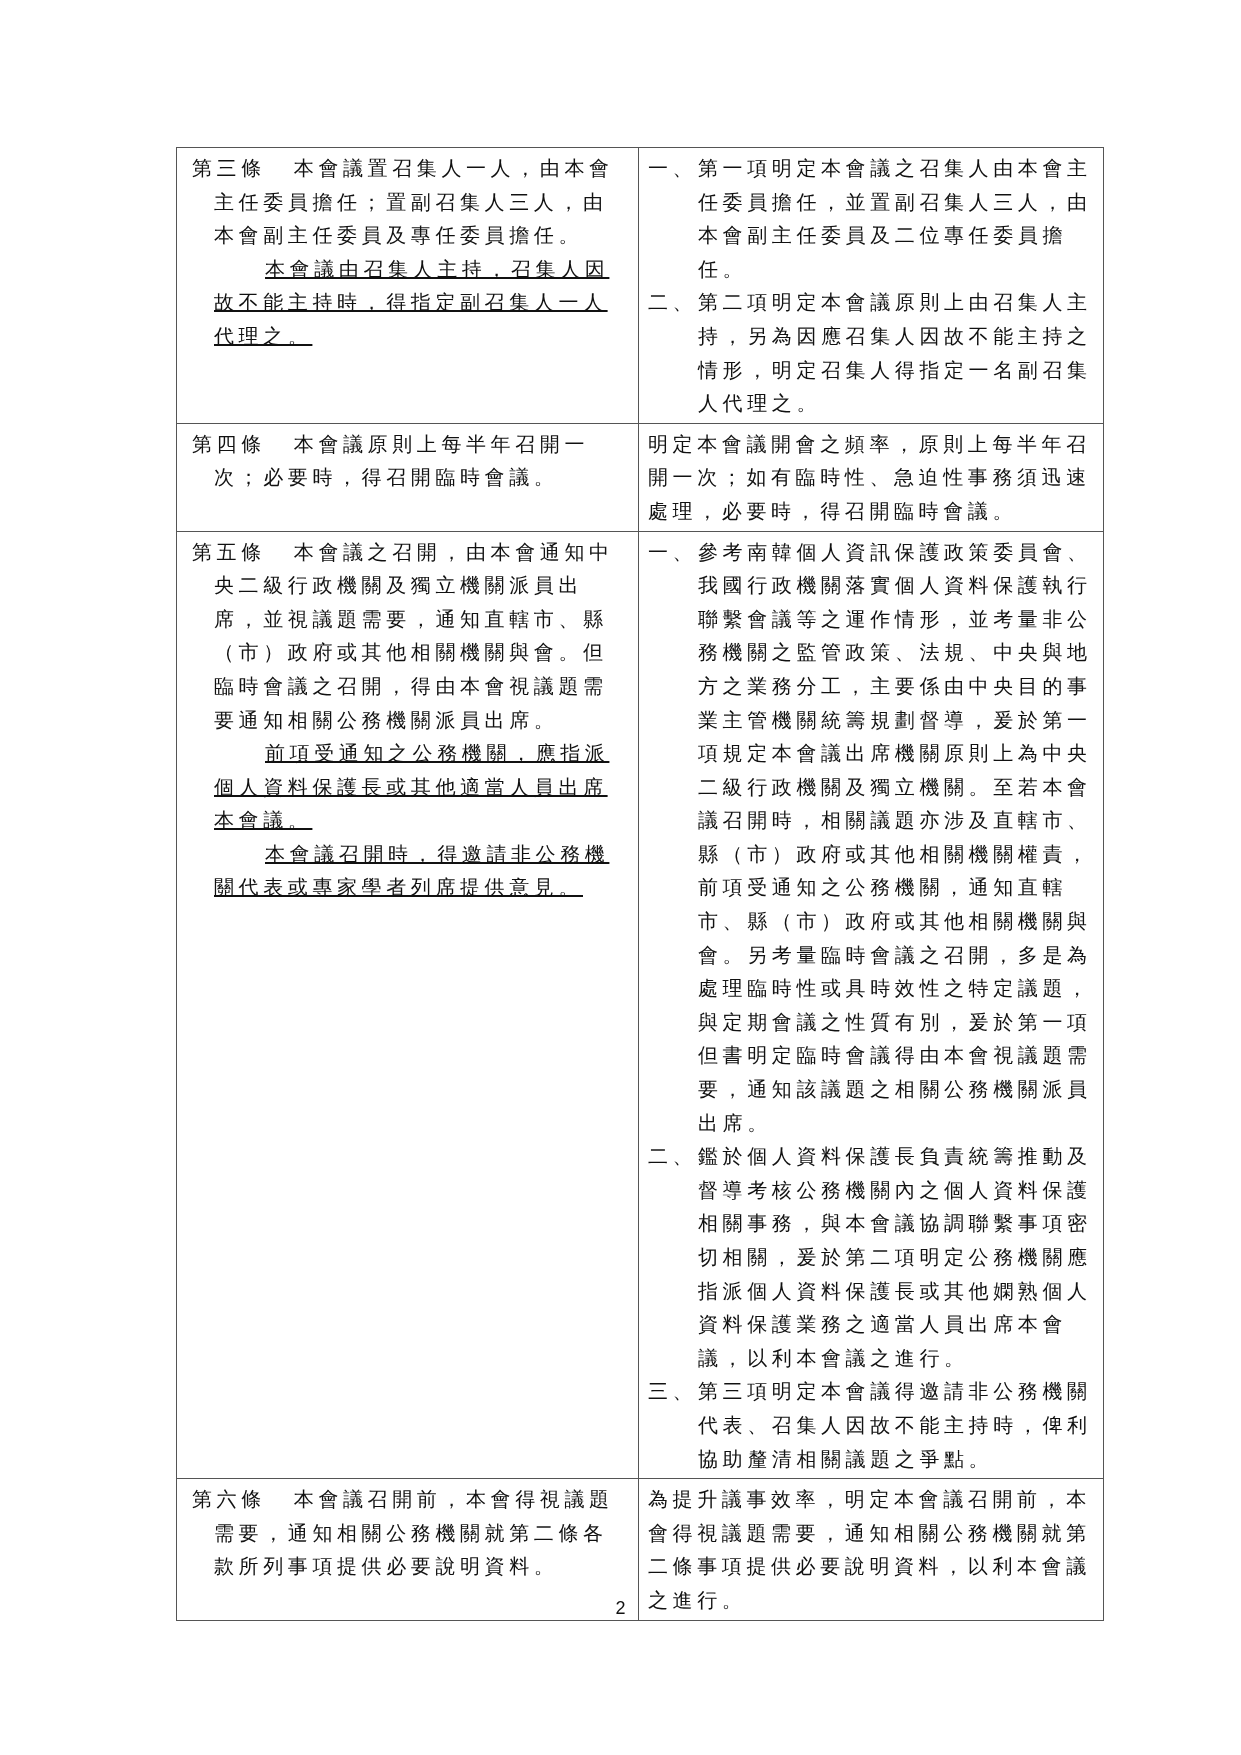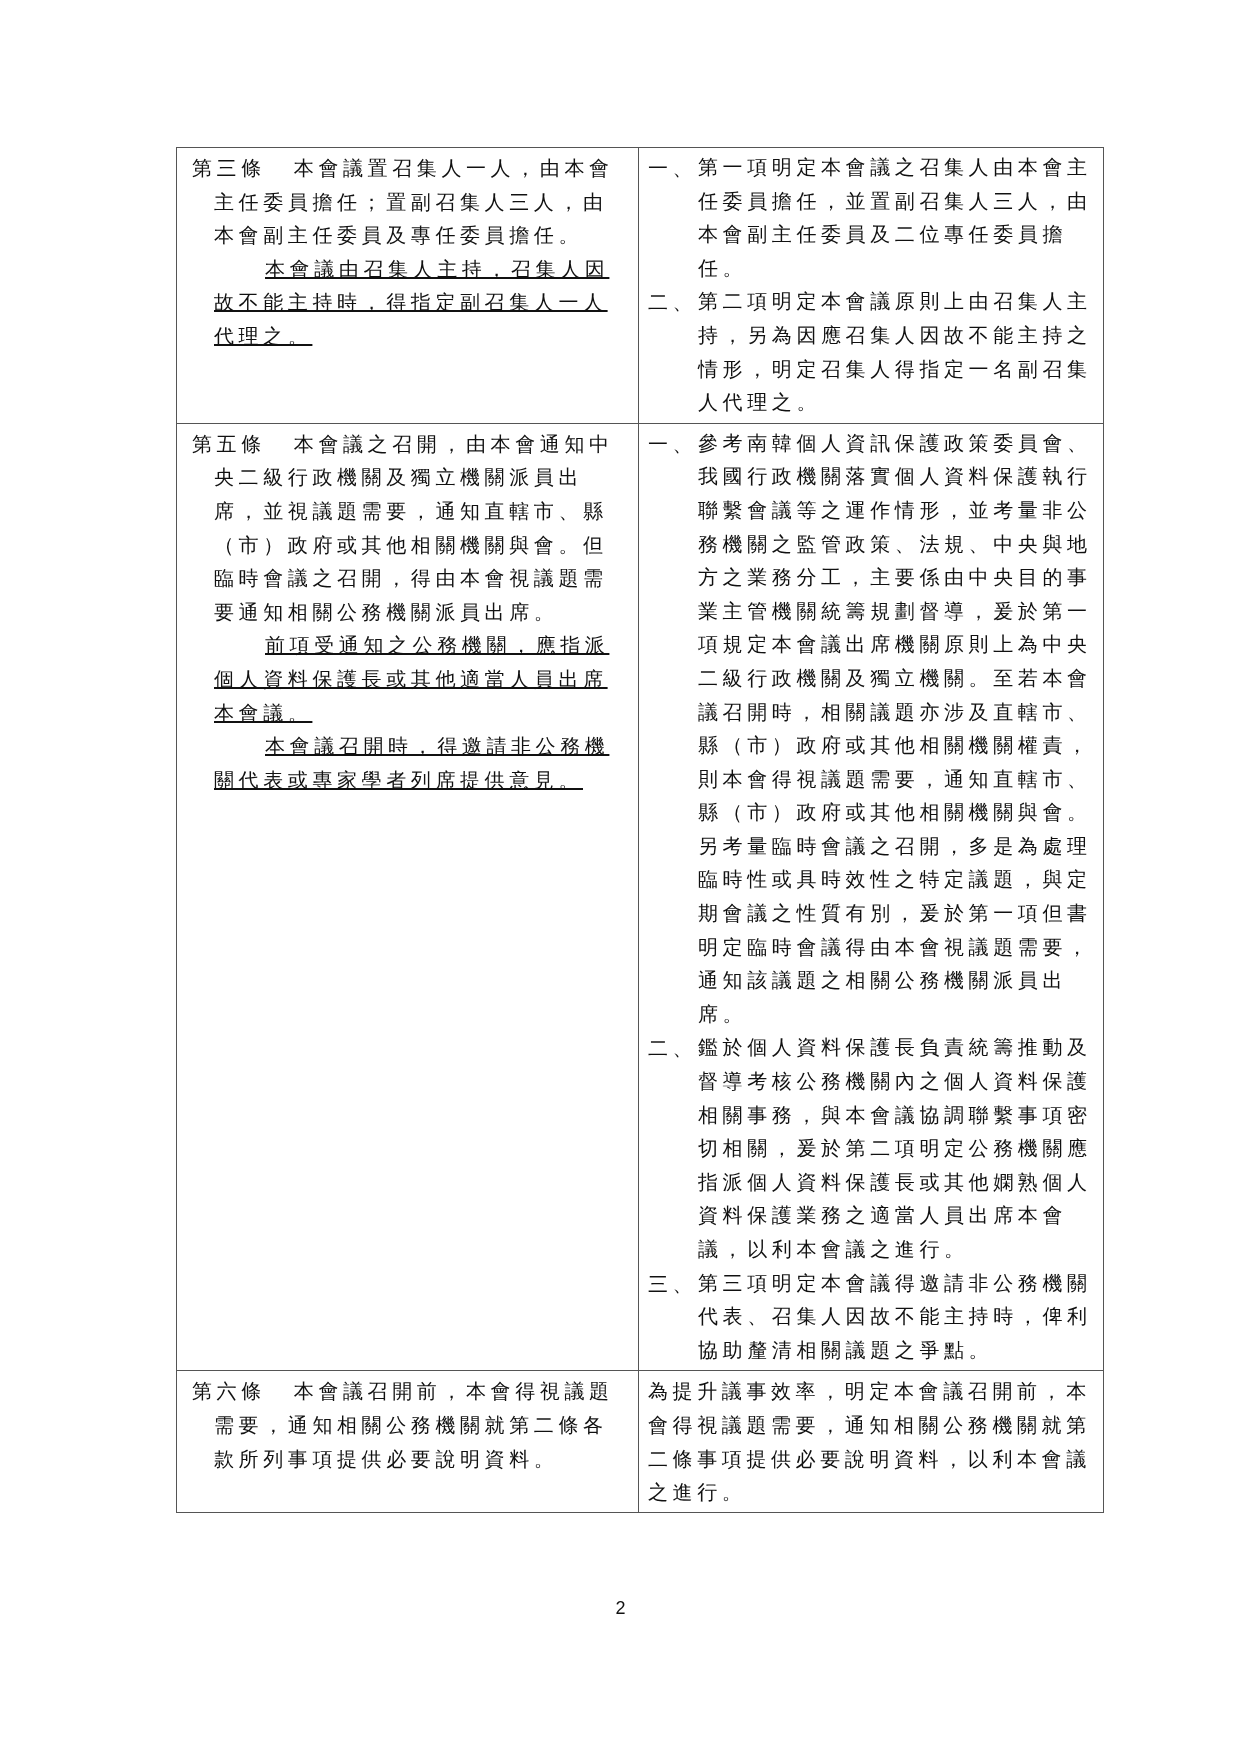--- a/index.html
+++ b/index.html
@@ -9,21 +9,21 @@
   table.doc { position:absolute; left:176px; top:147px; width:918px;
               border-collapse:collapse; table-layout:fixed; }
   table.doc td { border:1.5px solid #555; vertical-align:top; padding:4px 8px 2px 15px;
                  font-size:20px; line-height:33.6px; letter-spacing:4.6px; }
   table.doc td.left { width:438px; }
   table.doc td.right { width:447px; padding-left:9px; }
   .article { }
   .indent-para { padding-left:22px; text-indent:51px;text-decoration:underline; }
   .item { display:flex; }
   .item .num { flex:0 0 50px; }
-  .item .txt { flex:1;font-family:Liberation Mono, monospace; }
+  .item .txt { flex:1; }
   .plain { }
   .page-number { position:absolute; left:0; width:1241px; top:1598px; text-align:center;
                  font-family:"Liberation Sans",sans-serif; font-size:18px; color:#111; }
 </style>
 </head>
 <body>
 
 <div class="page">
   <table class="doc">
     <tbody>
@@ -40,33 +40,43 @@
             <span class="num">一、</span>
             <span class="txt">第一項明定本會議之召集人由本會主任委員擔任，並置副召集人三人，由本會副主任委員及二位專任委員擔任。</span>
           </div>
           <div class="item">
             <span class="num">二、</span>
             <span class="txt">第二項明定本會議原則上由召集人主持，另為因應召集人因故不能主持之情形，明定召集人得指定一名副召集人代理之。</span>
           </div>
         </td>
       </tr>
 
+      <tr>
+        <td class="left">
+          <div class="article">
+            <span>第四條</span><span style="display:inline-block;width:28px"></span><span>本會議原則上每半年召開一次；必要時，得召開臨時會議。</span>
+          </div>
+        </td>
+        <td class="right">
+          <div class="plain">明定本會議開會之頻率，原則上每半年召開一次；如有臨時性、急迫性事務須迅速處理，必要時，得召開臨時會議。</div>
+        </td>
+      </tr>
 
       <tr>
         <td class="left">
           <div class="article">
             <span>第五條</span><span style="display:inline-block;width:28px"></span><span>本會議之召開，由本會通知中央二級行政機關及獨立機關派員出席，並視議題需要，通知直轄市、縣（市）政府或其他相關機關與會。但臨時會議之召開，得由本會視議題需要通知相關公務機關派員出席。</span>
           </div>
           <div class="indent-para">前項受通知之公務機關，應指派個人資料保護長或其他適當人員出席本會議。</div>
           <div class="indent-para">本會議召開時，得邀請非公務機關代表或專家學者列席提供意見。</div>
         </td>
         <td class="right">
           <div class="item">
             <span class="num">一、</span>
-            <span class="txt">參考南韓個人資訊保護政策委員會、我國行政機關落實個人資料保護執行聯繫會議等之運作情形，並考量非公務機關之監管政策、法規、中央與地方之業務分工，主要係由中央目的事業主管機關統籌規劃督導，爰於第一項規定本會議出席機關原則上為中央二級行政機關及獨立機關。至若本會議召開時，相關議題亦涉及直轄市、縣（市）政府或其他相關機關權責，則本會得視議題需要，通知直轄市、縣（市）政府或其他相關機關與會。另考量臨時會議之召開，多是為處理臨時性或具時效性之特定議題，與定期會議之性質有別，爰於第一項但書明定臨時會議得由本會視議題需要，通知該議題之相關公務機關派員出席。</span>
+            <span class="txt">參考南韓個人資訊保護政策委員會、我國行政機關落實個人資料保護執行聯繫會議等之運作情形，並考量非公務機關之監管政策、法規、中央與地方之業務分工，主要係由中央目的事業主管機關統籌規劃督導，爰於第一項規定本會議出席機關原則上為中央二級行政機關及獨立機關。至若本會議召開時，相關議題亦涉及直轄市、縣（市）政府或其他相關機關權責，前項受通知之公務機關，通知直轄市、縣（市）政府或其他相關機關與會。另考量臨時會議之召開，多是為處理臨時性或具時效性之特定議題，與定期會議之性質有別，爰於第一項但書明定臨時會議得由本會視議題需要，通知該議題之相關公務機關派員出席。</span>
           </div>
           <div class="item">
             <span class="num">二、</span>
             <span class="txt">鑑於個人資料保護長負責統籌推動及督導考核公務機關內之個人資料保護相關事務，與本會議協調聯繫事項密切相關，爰於第二項明定公務機關應指派個人資料保護長或其他嫻熟個人資料保護業務之適當人員出席本會議，以利本會議之進行。</span>
           </div>
           <div class="item">
             <span class="num">三、</span>
             <span class="txt">第三項明定本會議得邀請非公務機關代表、召集人因故不能主持時，俾利協助釐清相關議題之爭點。</span>
           </div>
         </td>

